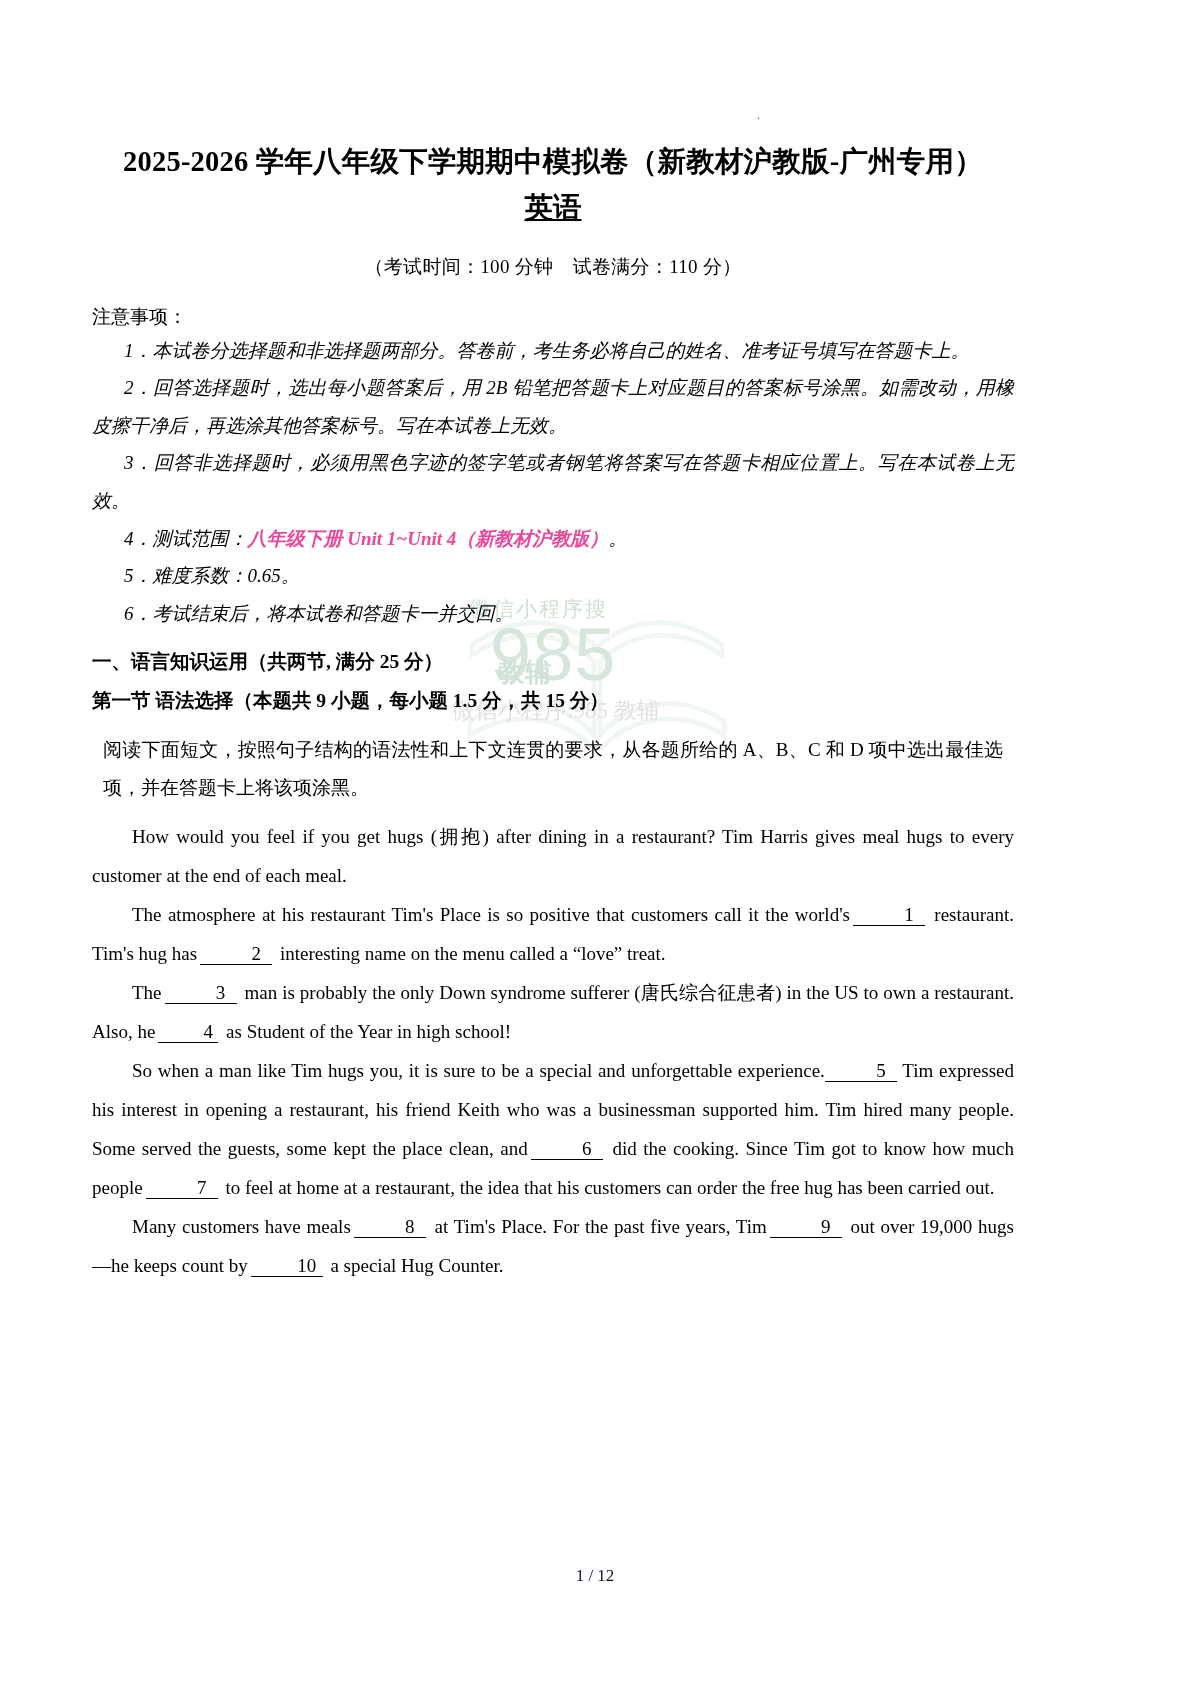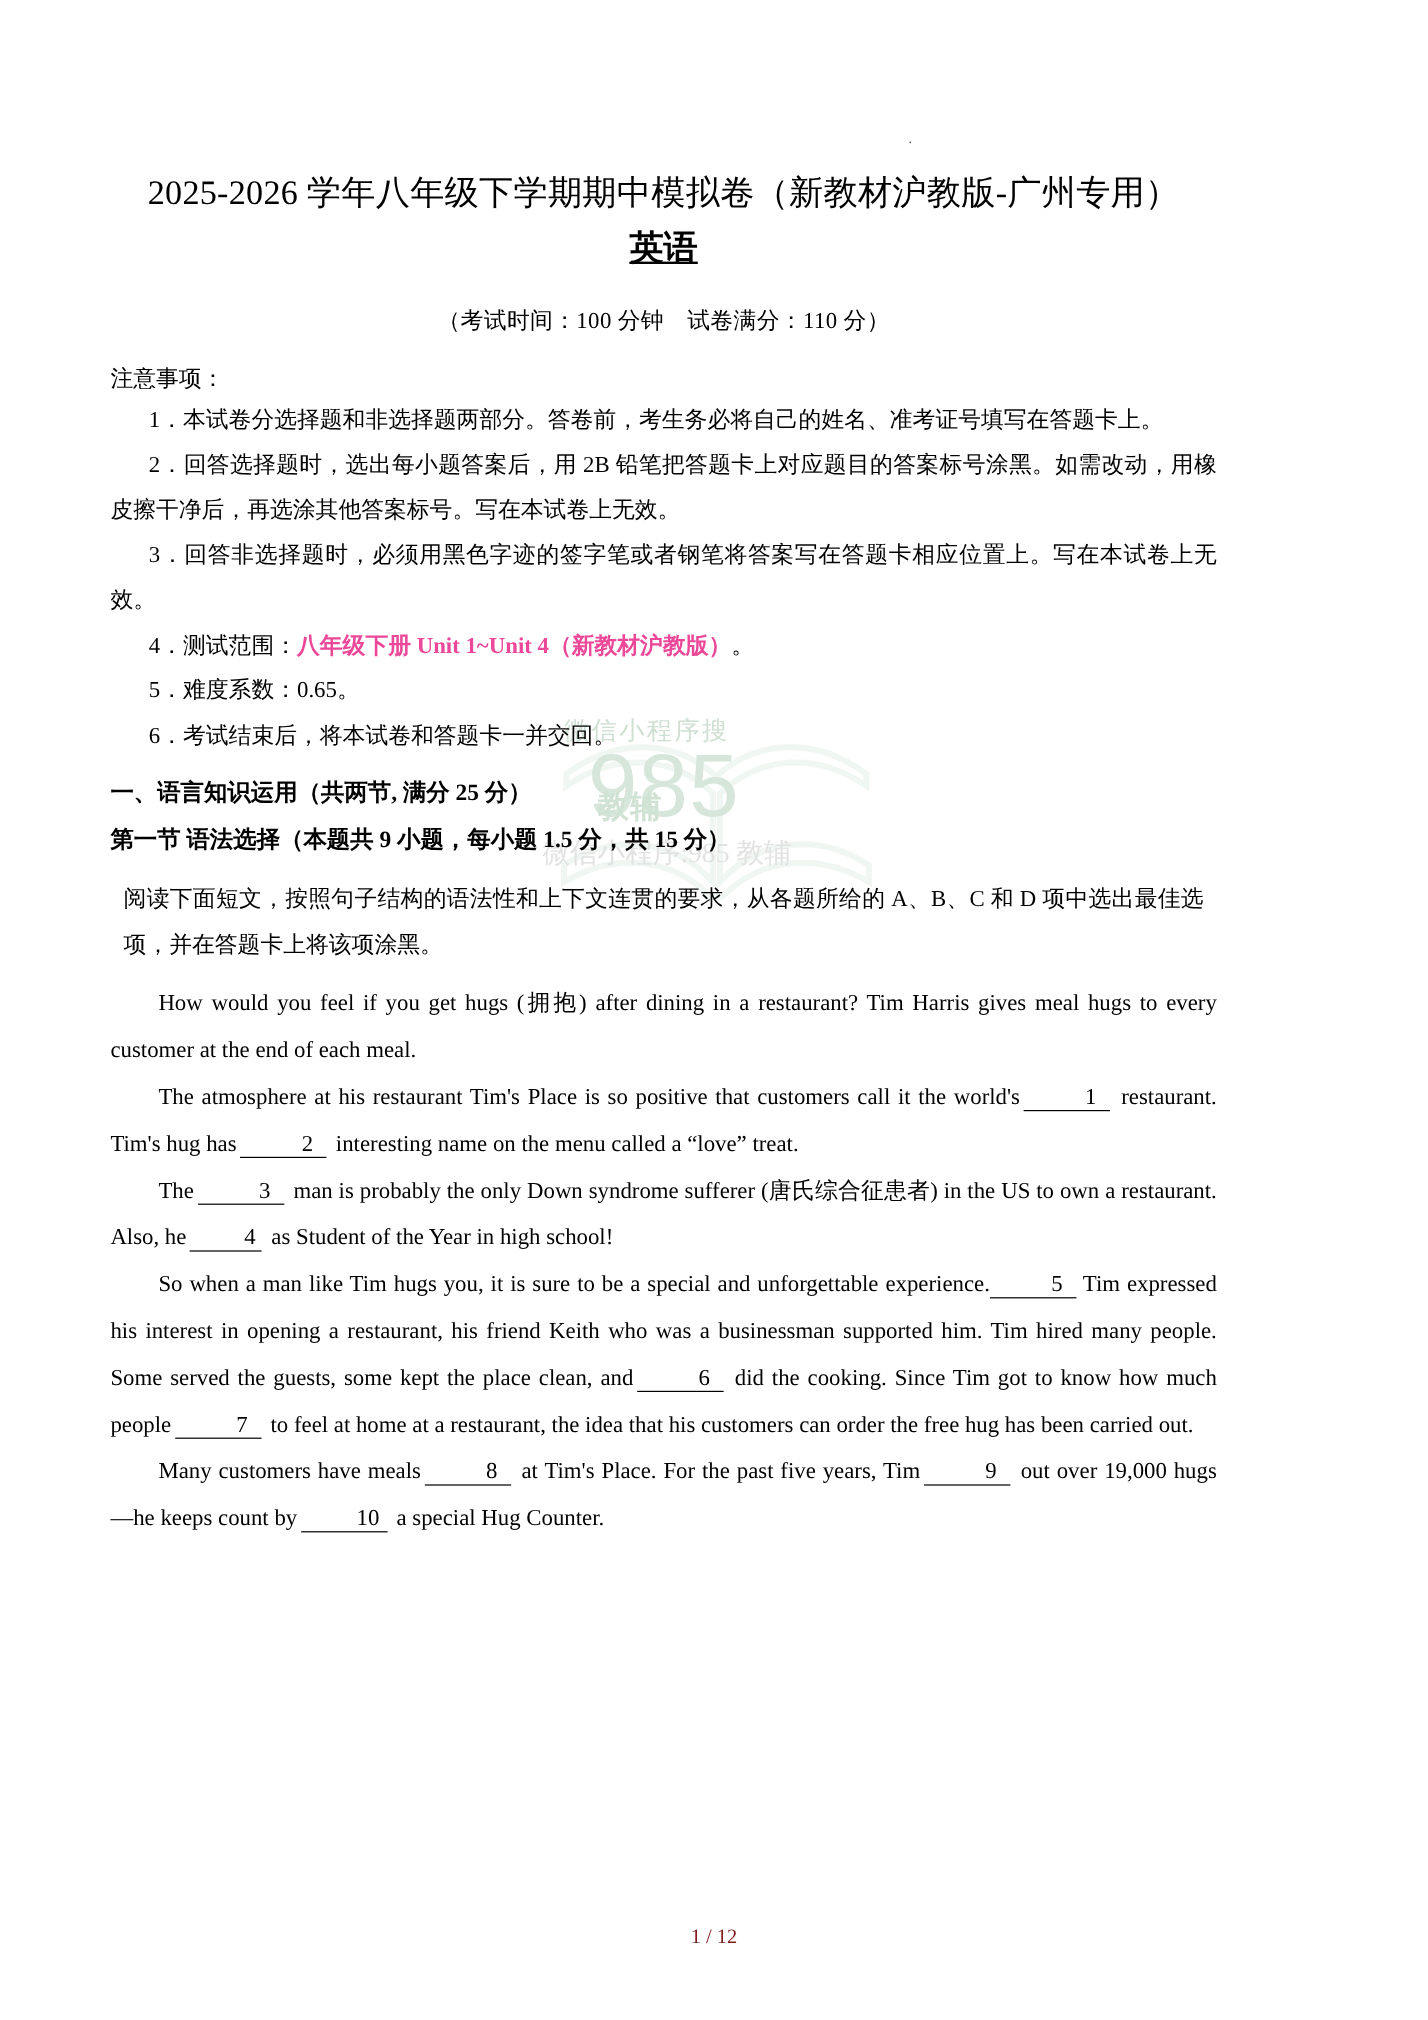--- a/index.html
+++ b/index.html
@@ -86,21 +86,21 @@
     font-size: 23px;
     color: #e2e2e2;
     font-family: "Liberation Serif", serif;
     white-space: nowrap;
   }
 
   
   .doc-title {
     text-align: center;
     font-size: 28.5px;
-    font-weight: normal;
+    font-weight: bold;
     line-height: 1.55;
     margin: 0;
     padding-top: 140px;
     letter-spacing: 0.2px;
   }
   .doc-subtitle {
     text-align: center;
     font-size: 28.5px;
     font-weight: bold;
     margin: 4px 0 0 0;
@@ -119,20 +119,21 @@
     margin-top: 22px;
     line-height: 1.55;
   }
   .notice-item {
     font-size: 19px;
     line-height: 1.98;
     text-indent: 32px;
     margin: 0;
     text-align: justify;
     text-justify: inter-ideograph;
+    font-style: italic;
   }
   .red {
     color: #ec4899;
     font-weight: bold;
   }
 
   .section-head {
     font-size: 19.5px;
     font-weight: bold;
     margin-top: 10px;
@@ -168,25 +169,25 @@
     margin: 0 3px;
     font-size: 19px;
     vertical-align: baseline;
   }
   .blank.tight { margin: 0 0 0 0; }
   .blank.w-short { min-width: 60px; }
 
   .footer {
     position: absolute;
     left: 0;
-    top: 1604px;
+    top: 1566px;
     width: 1190px;
     text-align: center;
     font-size: 17px;
-    color: #7f1d1d;
+    color: #0f172a;
   }
 
   .tiny-dot {
     position: absolute;
     left: 757px;
     top: 108px;
     font-size: 12px;
     color: #555;
   }
 </style>

